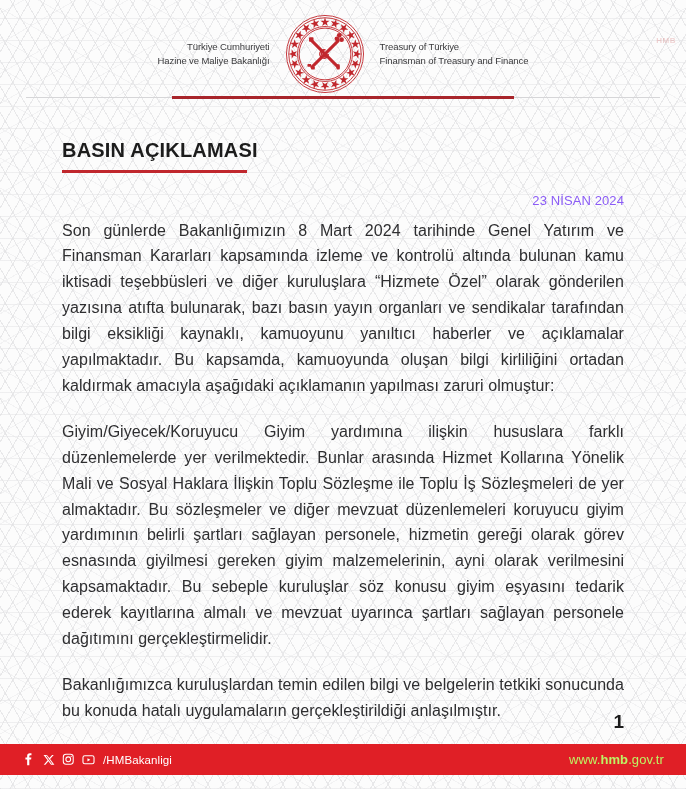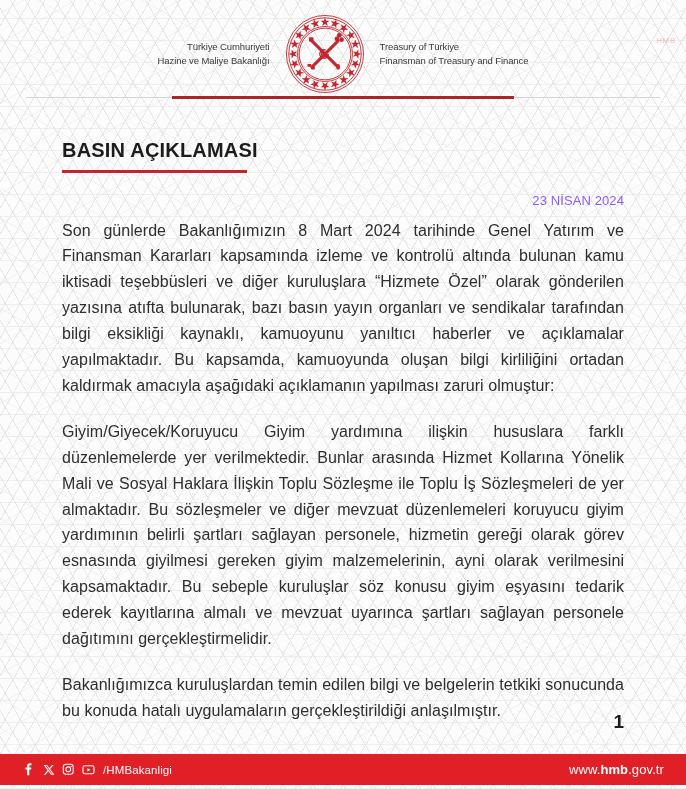--- a/index.html
+++ b/index.html
@@ -153,21 +153,21 @@
     right: 62px;
     bottom: 56px;
     font-size: 19px;
     font-weight: bold;
     color: #1c1c1c;
   }
 
   
   .footer-bar {
     position: absolute;
-    left: 0; right: 0; bottom: 4px;
+    left: 0; right: 0; bottom: 14px;
     height: 31px;
     background: #e01f26;
     display: flex;
     align-items: center;
     justify-content: space-between;
     padding: 0 22px;
     box-sizing: border-box;
     z-index: 3;
   }
 
@@ -188,21 +188,21 @@
   .social .ico svg { display: block; }
   .social-handle {
     margin-left: 1px;
     font-size: 11.5px;
     color: #ffffff;
     letter-spacing: 0.1px;
   }
 
   .site-url {
     font-size: 13px;
-    color: #ffffff;
+    color: #bef264;
     letter-spacing: 0.1px;
   }
   .site-url b { font-weight: bold; }
 </style>
 </head>
 <body>
 
 <div class="page">
 
   <div class="watermark"></div>

